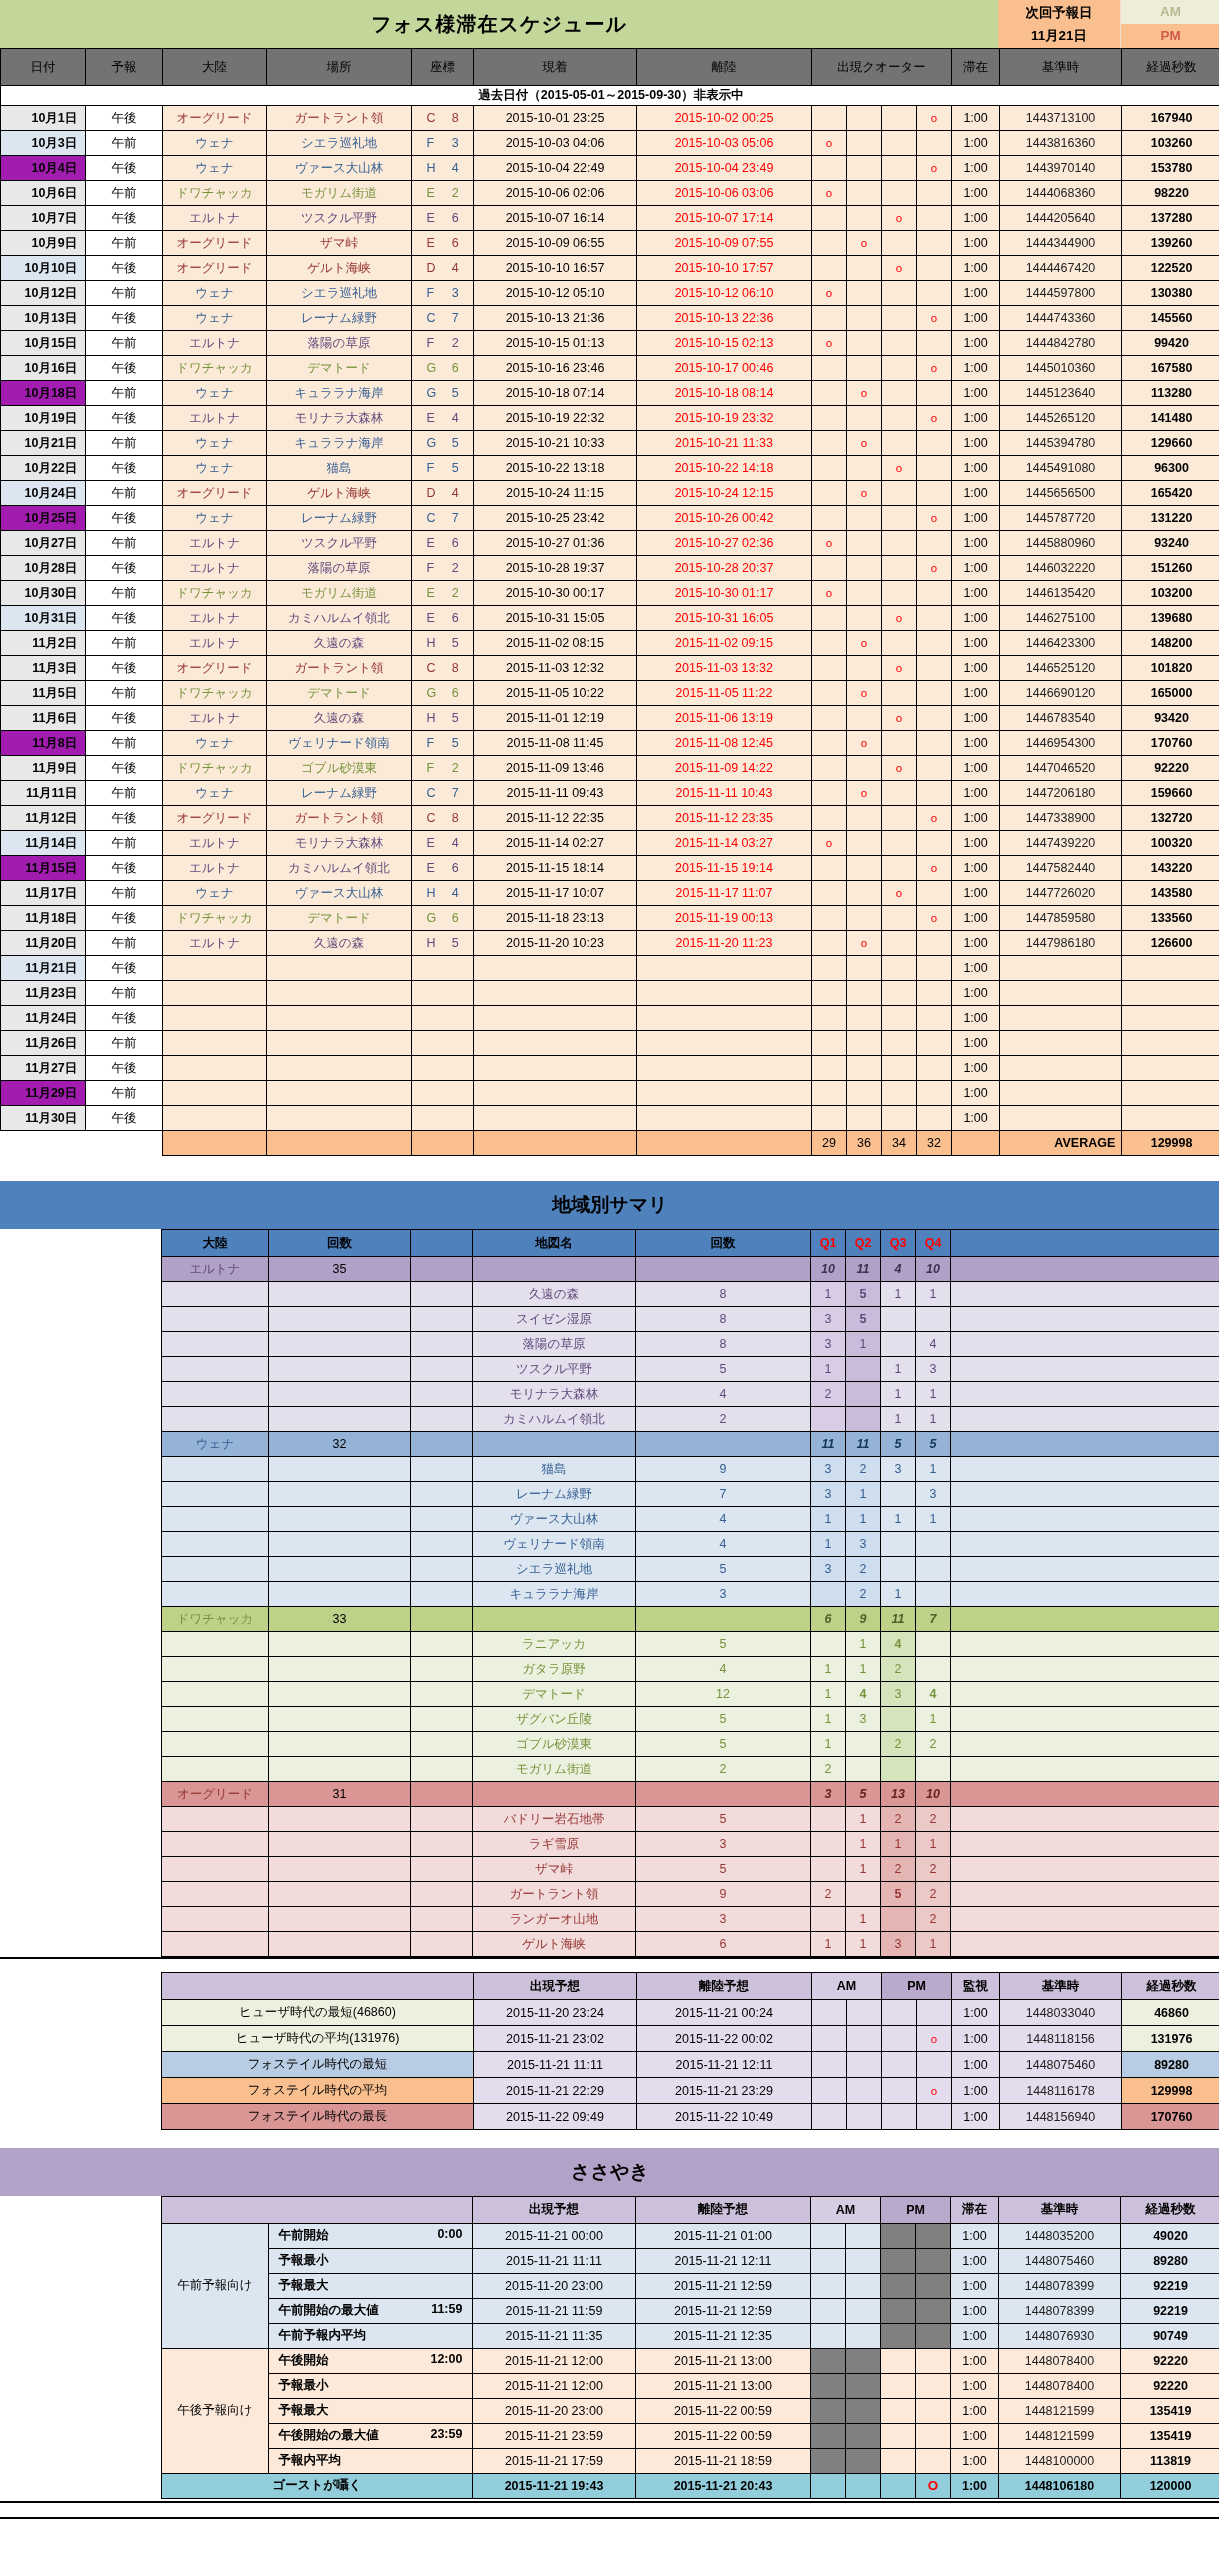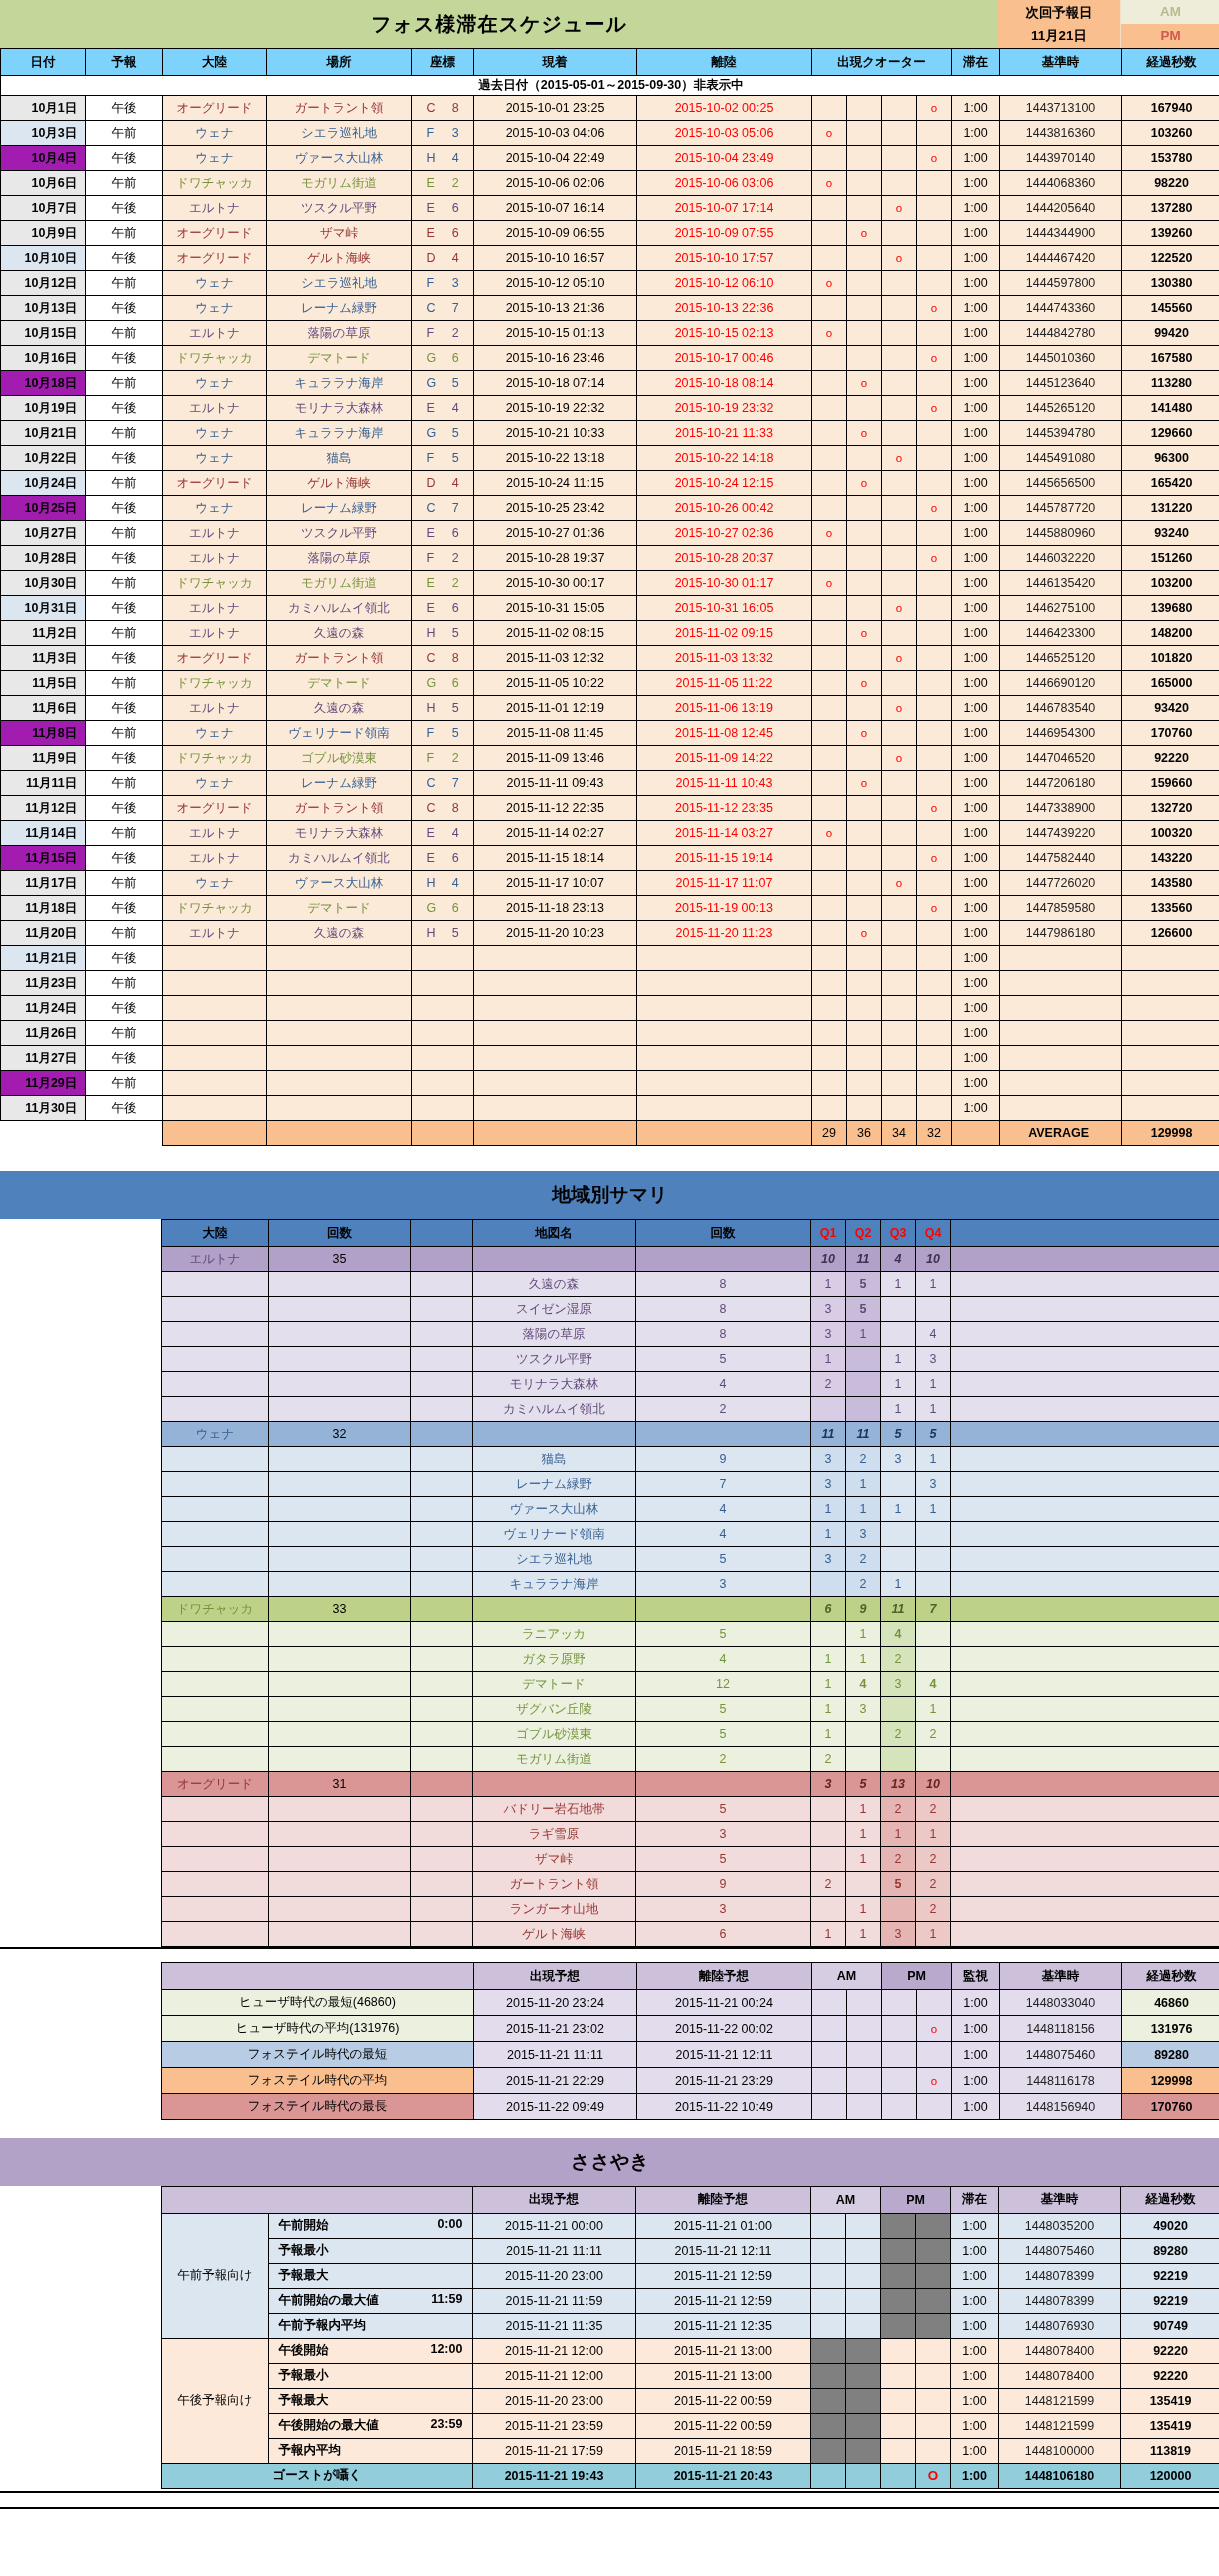--- a/index.html
+++ b/index.html
@@ -11,34 +11,34 @@
   
   .titlebar { display:flex; width:1220px; height:48px; }
   .titlebar .t-main { width:998px; background:#c4d79b; text-align:center; font-size:20px; font-weight:bold; line-height:48px; letter-spacing:1px; }
   .titlebar .t-next { width:122px; background:#fabf8f; display:flex; flex-direction:column; justify-content:center; font-weight:bold; font-size:13.4px; text-align:center; }
   .titlebar .t-next div { line-height:23px; }
   .titlebar .t-ampm { width:100px; display:flex; flex-direction:column; border-left:1px solid #f3dfc9; }
   .titlebar .t-am { flex:1; background:#eeedda; color:#b8bb92; font-weight:bold; font-size:13.4px; line-height:24px; text-align:center; }
   .titlebar .t-pm { flex:1; background:#fabf8f; color:#cf5b4d; font-weight:bold; font-size:13.4px; line-height:24px; text-align:center; }
 
   
-  .mt th { background:#7dd3fc; font-weight:bold; height:27px; }
+  .mt th { background:#737373; font-weight:normal; height:37px; }
   .mt .note td { background:#fff; font-weight:bold; height:20px; }
   .td-date { background:#e8e8e8; font-weight:bold; text-align:right; padding-right:7.7px; }
   .d-sat { background:#dce6f1; } .d-sun { background:#a21caf; }
   .td-ampm { background:#fff; }
   .td-data { background:#fcead9; }
   .td-depart { color:#ff0000; }
   .td-o { color:#ff0000; font-size:11.5px; }
   .td-base { color:#222; }
   .td-secs { font-weight:bold; }
   .coordbox { display:flex; justify-content:space-between; padding:0 12.5px; }
   .avg td { background:#fabf8f; border:1px solid #000; }
   .avg .nb { background:#fff; border:none; }
-  .avg .avg-label { font-weight:bold; text-align:center; padding-right:5.8px; }
+  .avg .avg-label { font-weight:bold; text-align:right; padding-right:5.8px; }
   .avg .avg-val { font-weight:bold; }
 
   
   .tx-og { color:#963634; } .tx-we { color:#376092; } .tx-dw { color:#76933c; } .tx-el { color:#604a7b; }
 
   
   .band { width:1220px; height:48px; line-height:48px; text-align:center; font-size:19px; font-weight:bold; }
   .band-blue { background:#4f81bd; }
   .band-purple { background:#b3a2c7; }
   .sub { margin-left:161px; }

